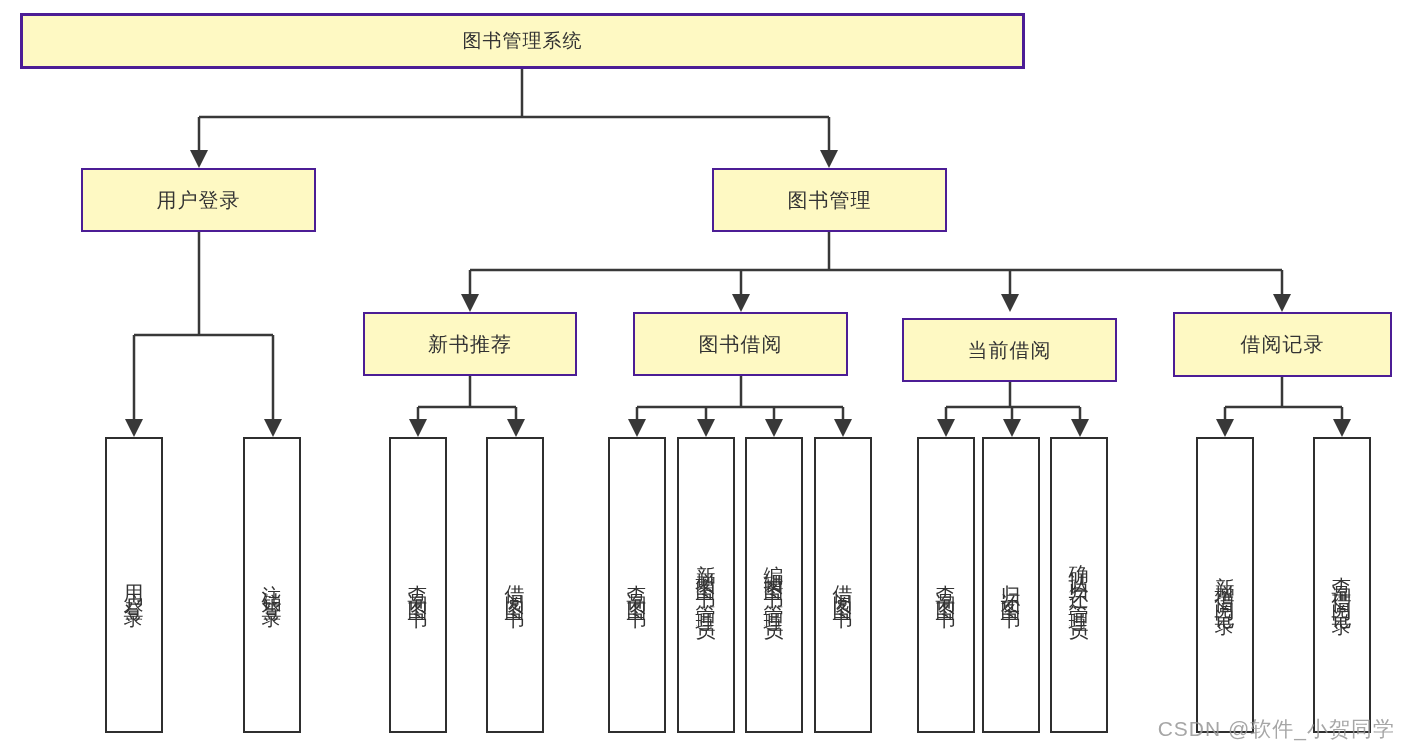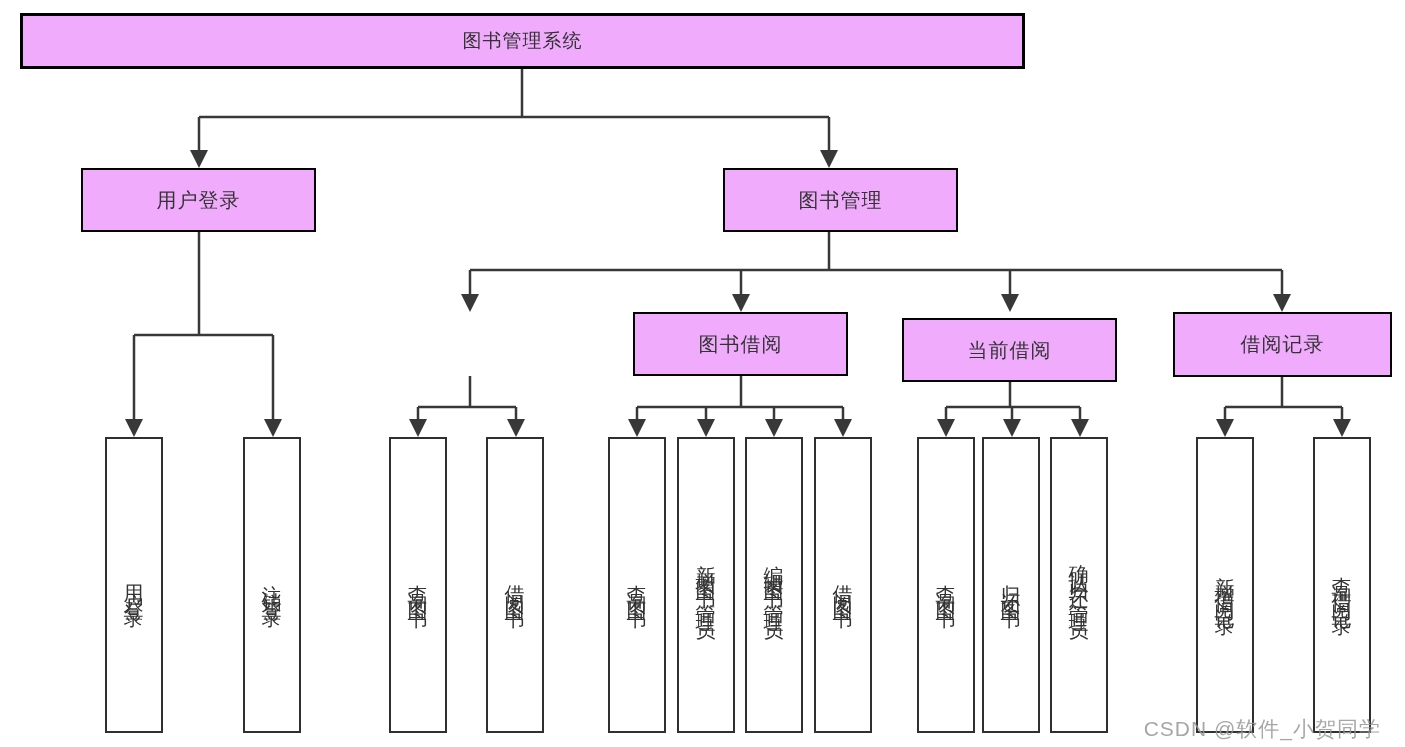--- a/index.html
+++ b/index.html
@@ -26,22 +26,22 @@
     stroke: #383838;
     stroke-width: 2.5;
   }
   .ar {
     fill: #383838;
     stroke: none;
   }
   .box {
     position: absolute;
     box-sizing: border-box;
-    border: 2px solid #000000;
-    background: #f0abfc;
+    border: 2px solid #4c1d95;
+    background: #fef9c3;
     display: flex;
     align-items: center;
     justify-content: center;
     color: #333333;
     font-size: 20px;
     letter-spacing: 1px;
   }
   .box.root {
     border-width: 3px;
     font-size: 19px;
@@ -63,21 +63,21 @@
     writing-mode: vertical-rl;
     text-orientation: mixed;
     font-size: 20px;
     letter-spacing: 8px;
     line-height: 1;
     max-height: 288px;
     color: #333333;
   }
   .watermark {
     position: absolute;
-    right: 24px;
+    right: 10px;
     bottom: 4px;
     font-size: 21px;
     color: rgba(150,150,150,0.85);
     letter-spacing: 1px;
     z-index: 10;
     white-space: nowrap;
   }
 </style>
 </head>
 <body>
@@ -127,24 +127,27 @@
     </g>
   </svg>
 
   <div class="box root" style="left:20px; top:13px; width:1005px; height:56px;">
     <span>图书管理系统</span>
   </div>
 
   <div class="box" style="left:81px; top:168px; width:235px; height:64px;">
     <span>用户登录</span>
   </div>
-  <div class="box" style="left:712px; top:168px; width:235px; height:64px;margin-left:11px;">
+  <div class="box" style="left:712px; top:168px; width:235px; height:64px;">
     <span>图书管理</span>
   </div>
 
+  <div class="box" style="left:363px; top:312px; width:214px; height:64px;">
+    <span>新书推荐</span>
+  </div>
   <div class="box" style="left:633px; top:312px; width:215px; height:64px;align-items:center;">
     <span>图书借阅</span>
   </div>
   <div class="box" style="left:902px; top:312px; width:215px; height:64px;margin-top:6px;">
     <span>当前借阅</span>
   </div>
   <div class="box" style="left:1173px; top:312px; width:219px; height:65px;">
     <span>借阅记录</span>
   </div>
 

